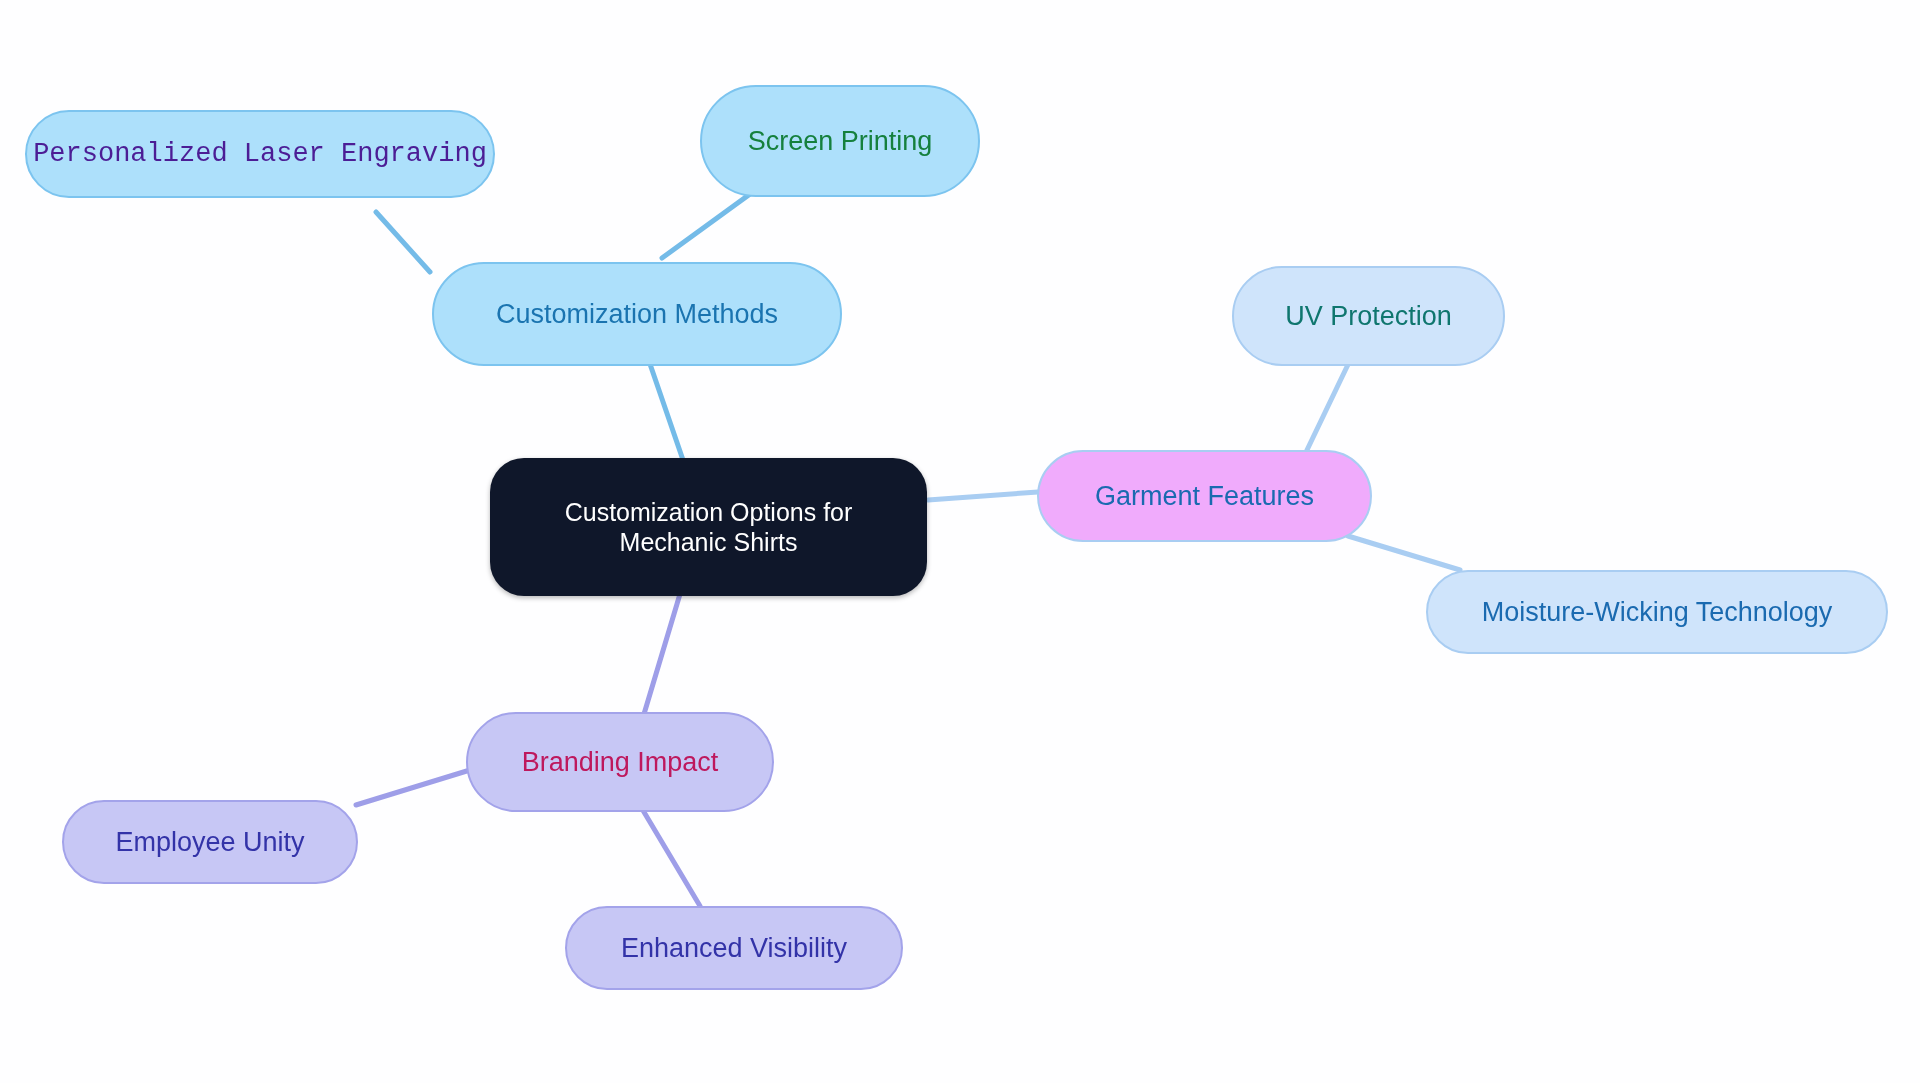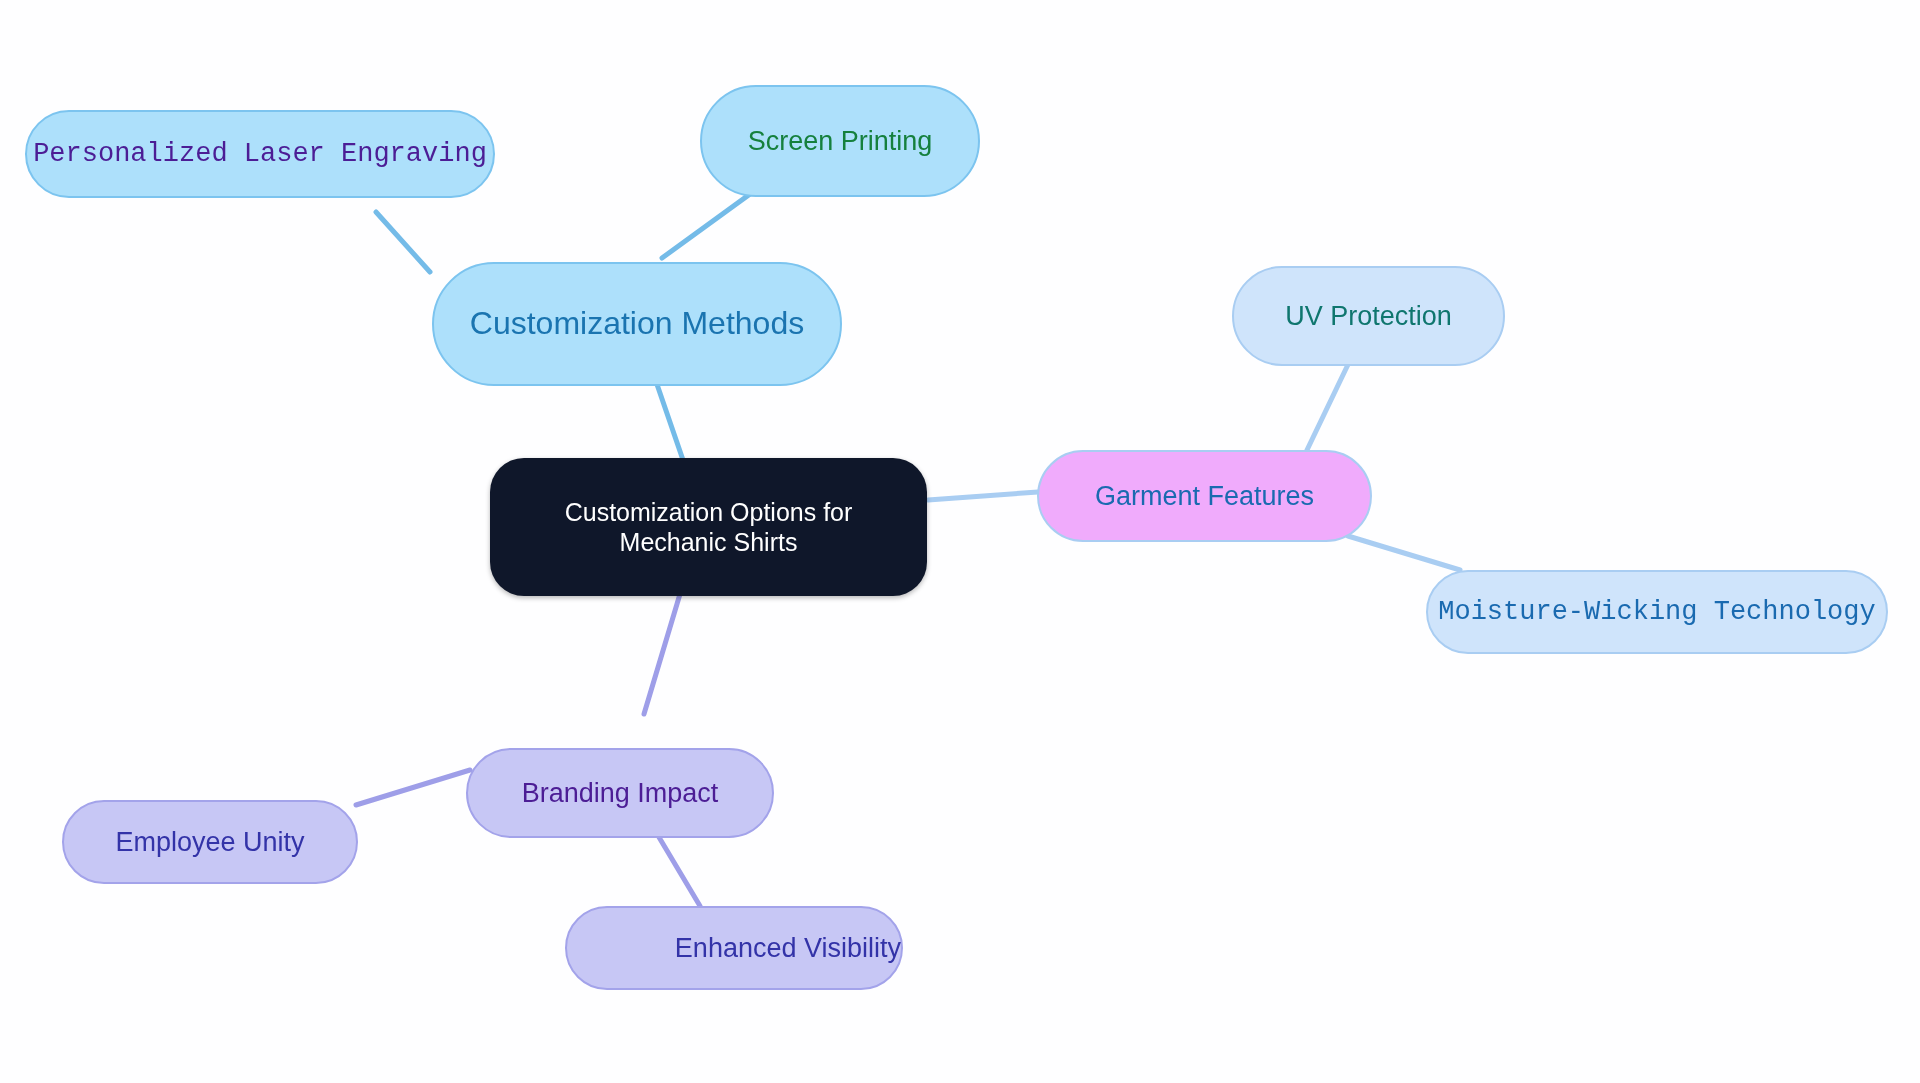--- a/index.html
+++ b/index.html
@@ -53,23 +53,23 @@
       <line x1="928" y1="500" x2="1038" y2="492" stroke="#a9cdf2" stroke-width="5" stroke-linecap="round"></line>
       <line x1="1307" y1="450" x2="1354" y2="352" stroke="#a9cdf2" stroke-width="5" stroke-linecap="round"></line>
       <line x1="1348" y1="536" x2="1460" y2="570" stroke="#a9cdf2" stroke-width="5" stroke-linecap="round"></line>
       <line x1="680" y1="594" x2="644" y2="714" stroke="#9e9ee8" stroke-width="5" stroke-linecap="round"></line>
       <line x1="470" y1="770" x2="356" y2="805" stroke="#9e9ee8" stroke-width="5" stroke-linecap="round"></line>
       <line x1="638" y1="802" x2="700" y2="906" stroke="#9e9ee8" stroke-width="5" stroke-linecap="round"></line>
     </svg>
   <div id="nodes">
       <div class="node node-root" style="left: 490px; top: 458px; width: 437px; height: 138px; background: rgb(15, 23, 42); border-color: rgb(15, 23, 42); color: rgb(255, 255, 255); font-size: 25px; border-radius: 34px; text-align: center;"><span>Customization Options for
 Mechanic Shirts</span></div>
-      <div class="node" style="left: 432px; top: 262px; width: 410px; height: 124px; background: rgb(173, 224, 251); border-color: rgb(124, 196, 239); color: rgb(26, 116, 176); font-size: 32px;"><span>Customization Methods</span></div>
+      <div class="node" style="left: 432px; top: 262px; width: 410px; height: 104px; background: rgb(173, 224, 251); border-color: rgb(124, 196, 239); color: rgb(26, 116, 176); font-size: 27px;"><span>Customization Methods</span></div>
       <div class="node" style="left: 25px; top: 110px; width: 470px; height: 88px; background: rgb(173, 224, 251); border-color: rgb(124, 196, 239); color: #4c1d95; font-size: 27px; font-family: Liberation Mono, monospace;"><span>Personalized Laser Engraving</span></div>
       <div class="node" style="left: 700px; top: 85px; width: 280px; height: 112px; background: rgb(173, 224, 251); border-color: rgb(124, 196, 239); color: #15803d; font-size: 27px;"><span>Screen Printing</span></div>
       <div class="node" style="left: 1037px; top: 450px; width: 335px; height: 92px; background: #f0abfc; border-color: rgb(169, 205, 242); color: rgb(26, 106, 176); font-size: 27px;"><span>Garment Features</span></div>
       <div class="node" style="left: 1232px; top: 266px; width: 273px; height: 100px; background: rgb(207, 228, 251); border-color: rgb(169, 205, 242); color: #0f766e; font-size: 27px;"><span>UV Protection</span></div>
-      <div class="node" style="left: 1426px; top: 570px; width: 462px; height: 84px; background: rgb(207, 228, 251); border-color: rgb(169, 205, 242); color: rgb(26, 106, 176); font-size: 27px; font-family: Liberation Mono, monospace;"><span>Moisture-Wicking Technology</span></div>
-      <div class="node" style="left: 466px; top: 712px; width: 308px; height: 90px; background: rgb(199, 199, 245); border-color: rgb(163, 163, 234); color: #4c1d95; font-size: 27px; margin-top: 36px;"><span>Branding Impact</span></div>
+      <div class="node" style="left: 1426px; top: 570px; width: 462px; height: 84px; background: rgb(207, 228, 251); border-color: rgb(169, 205, 242); color: rgb(26, 106, 176); font-size: 27px;"><span>Moisture-Wicking Technology</span></div>
+      <div class="node" style="left: 466px; top: 712px; width: 308px; height: 100px; background: rgb(199, 199, 245); border-color: rgb(163, 163, 234); color: #be185d; font-size: 27px;"><span>Branding Impact</span></div>
       <div class="node" style="left: 62px; top: 800px; width: 296px; height: 84px; background: rgb(199, 199, 245); border-color: rgb(163, 163, 234); color: rgb(51, 51, 168); font-size: 27px;"><span>Employee Unity</span></div>
-      <div class="node" style="left: 565px; top: 906px; width: 338px; height: 84px; background: rgb(199, 199, 245); border-color: rgb(163, 163, 234); color: rgb(51, 51, 168); font-size: 27px; justify-content: flex-end;"><span>Enhanced Visibility</span></div>
+      <div class="node" style="left: 565px; top: 906px; width: 338px; height: 84px; background: rgb(199, 199, 245); border-color: rgb(163, 163, 234); color: rgb(51, 51, 168); font-size: 27px;"><span>Enhanced Visibility</span></div>
     </div>
 </div>
 
 </body></html>

